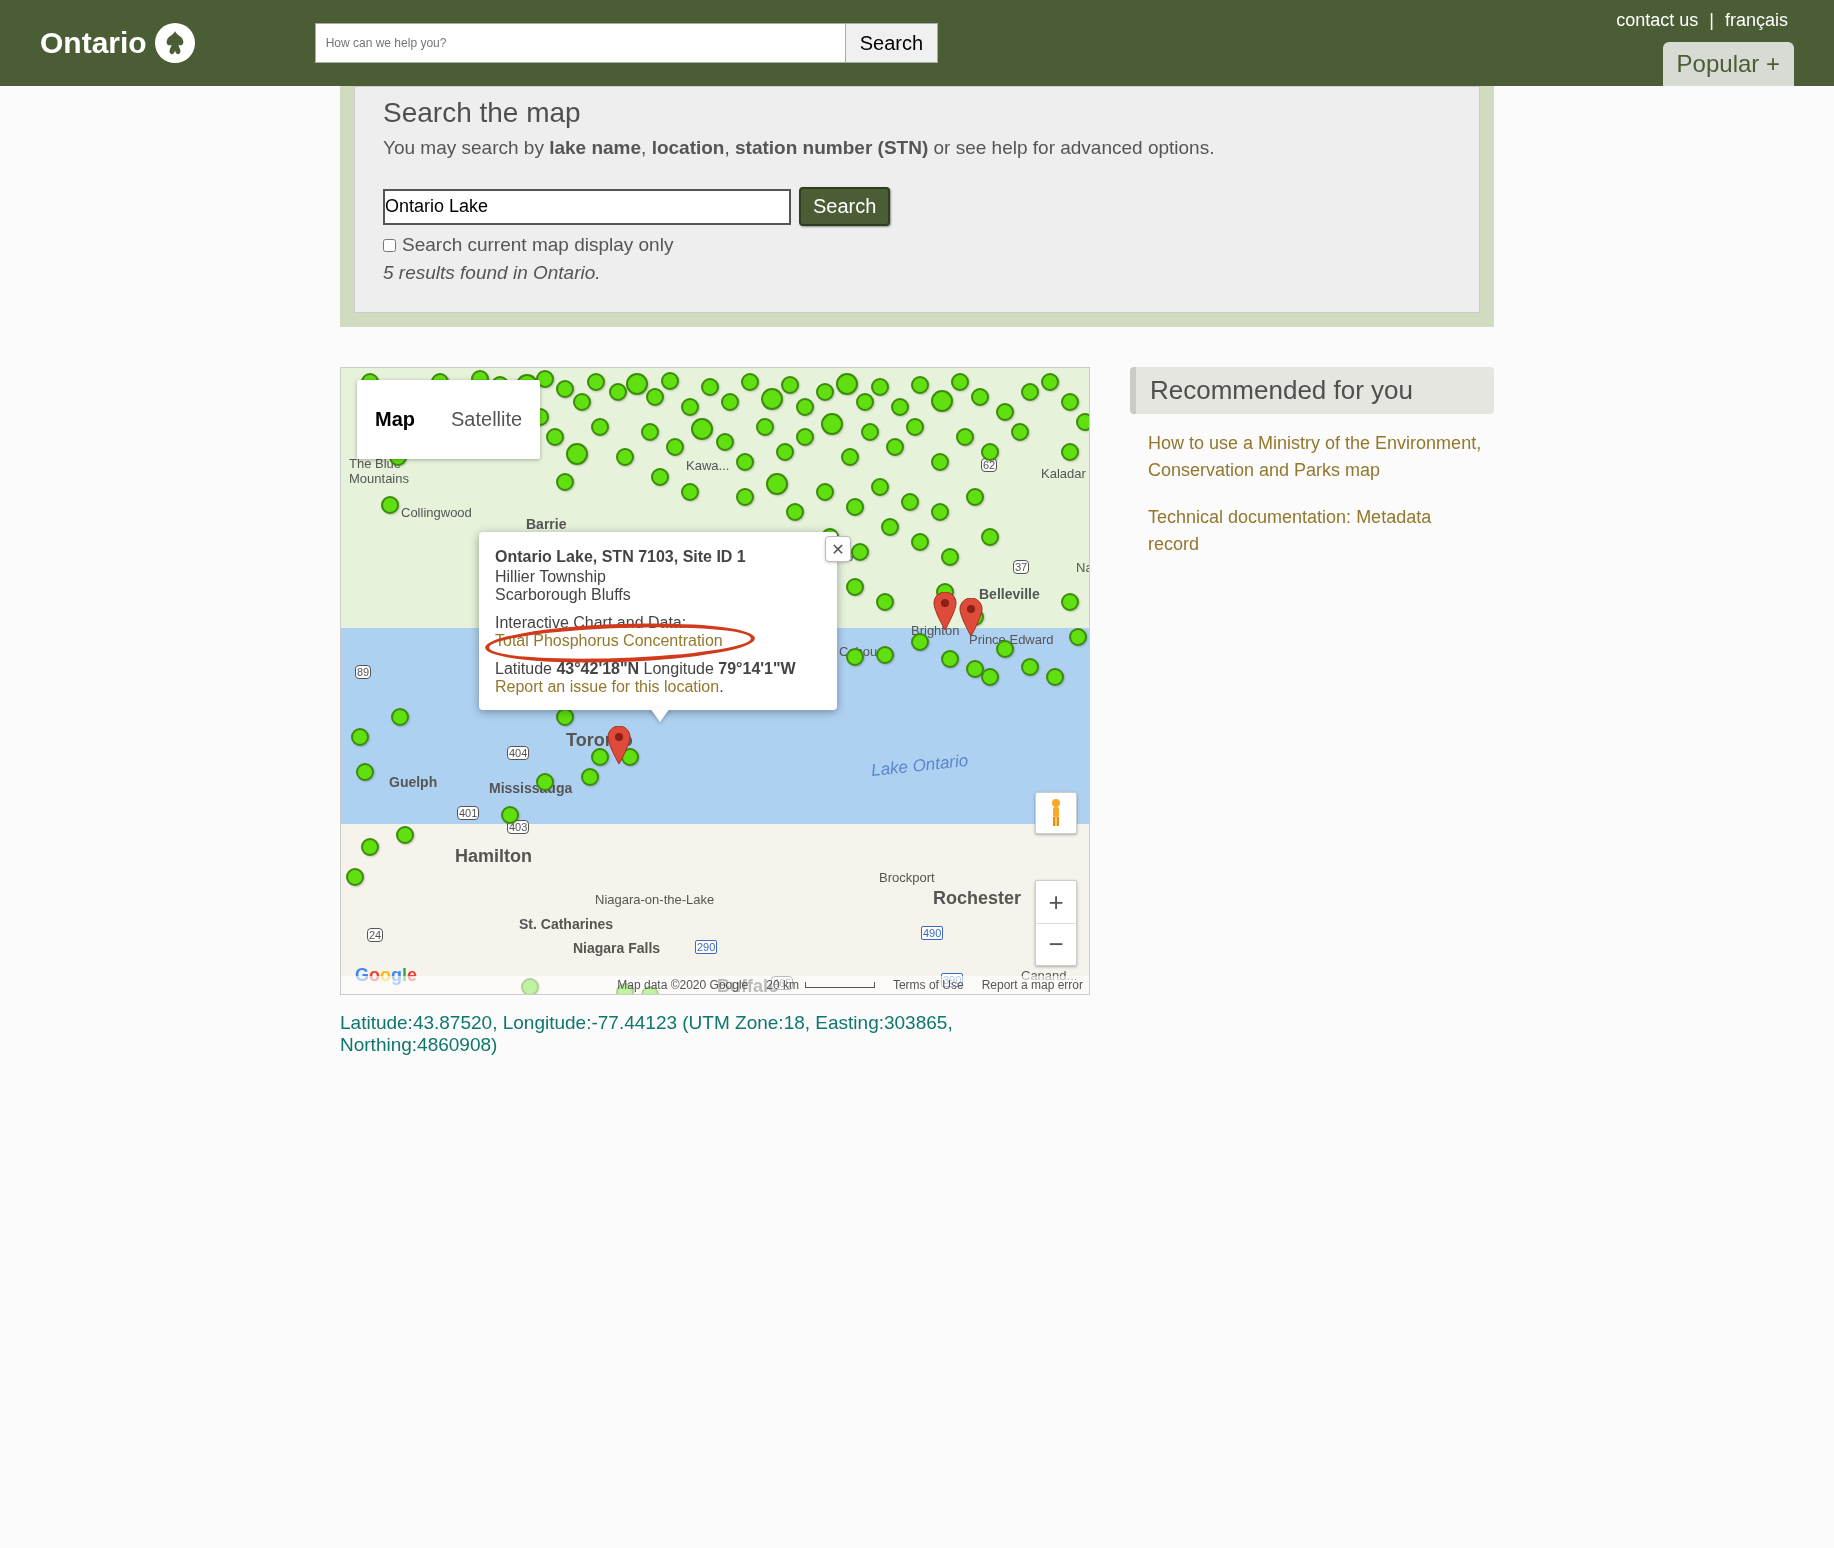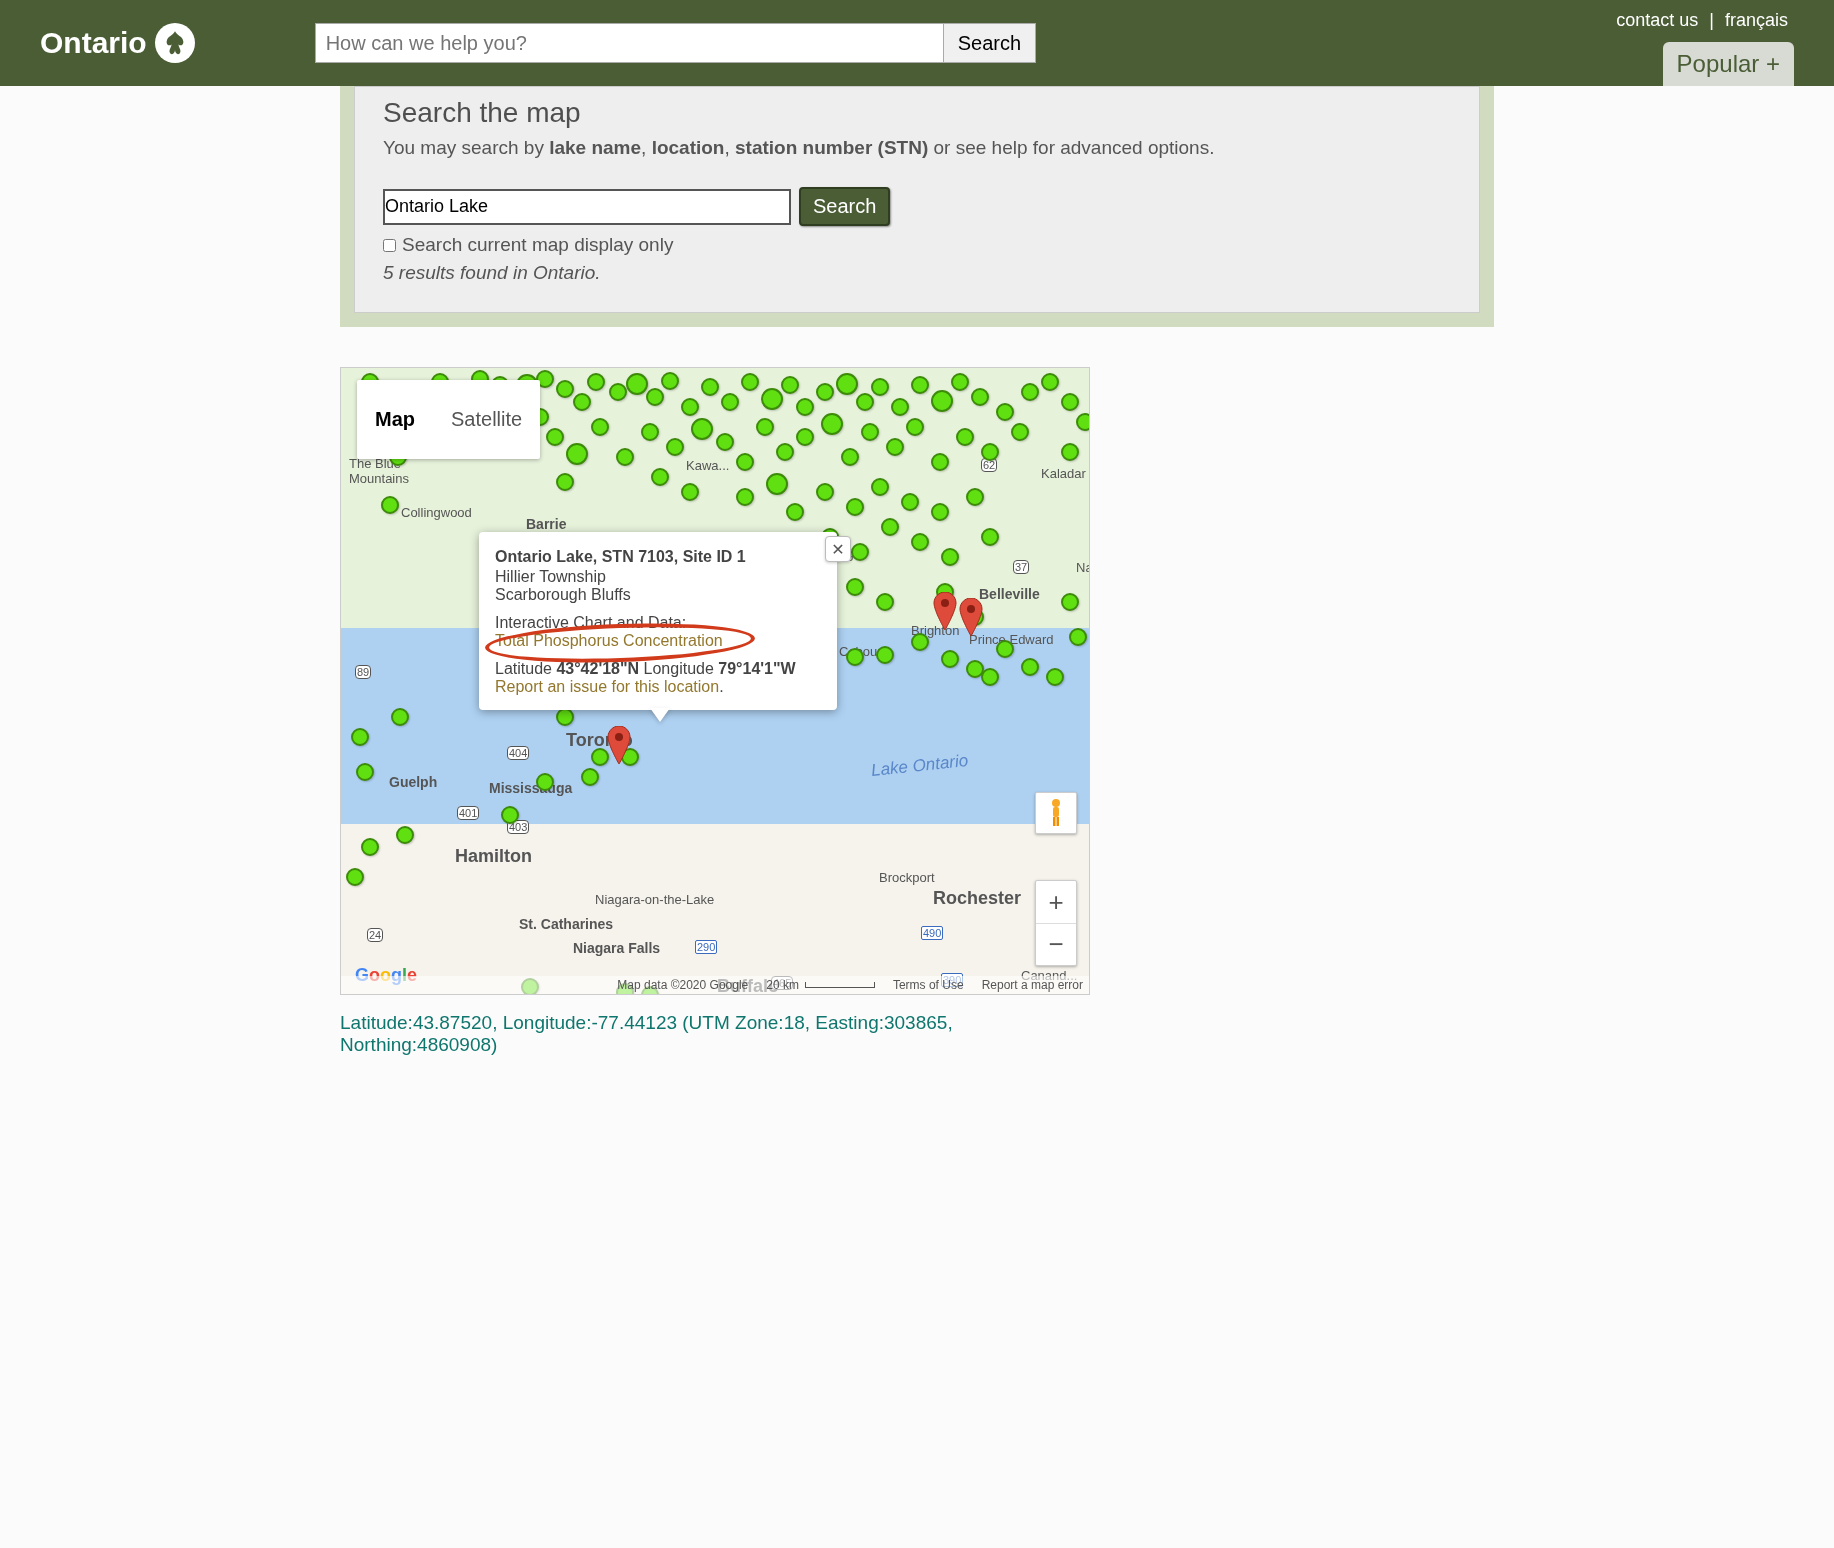--- a/index.html
+++ b/index.html
@@ -22,23 +22,23 @@
     display: flex; align-items: center; justify-content: center;
   }
   .logo-icon svg { width: 28px; height: 28px; }
   .search-wrap {
     margin-left: 120px;
     display: flex;
     align-items: stretch;
     height: 40px;
   }
   .search-input {
-    width: 628px;
+    width: 530px;
     padding: 4px 10px;
-    font-size: 20px;
+    font-size: 12px;
     border: 1px solid #aaa;
     border-right: none;
     background: #fff;
   }
   .search-btn {
     background: #f0f0f0;
     border: 1px solid #aaa;
     padding: 0 14px;
     font-size: 20px;
     cursor: pointer;
@@ -506,14 +506,21 @@
               <span>20 km</span>
               <span class="bar"></span>
             </span>
           <a href="#">Terms of Use</a>
           <a href="#">Report a map error</a>
         </div>
       </div>
       <div class="map-caption">Latitude:43.87520, Longitude:-77.44123 (UTM Zone:18, Easting:303865, Northing:4860908)</div>
     </div>
 
+    <div class="rec-col">
+      <div class="rec-box">
+        <h3>Recommended for you</h3>
+        <a href="#" class="rec-link">How to use a Ministry of the Environment, Conservation and Parks map</a>
+        <a href="#" class="rec-link">Technical documentation: Metadata record</a>
+      </div>
+    </div>
   </div>
 </div>
 
 </body></html>

